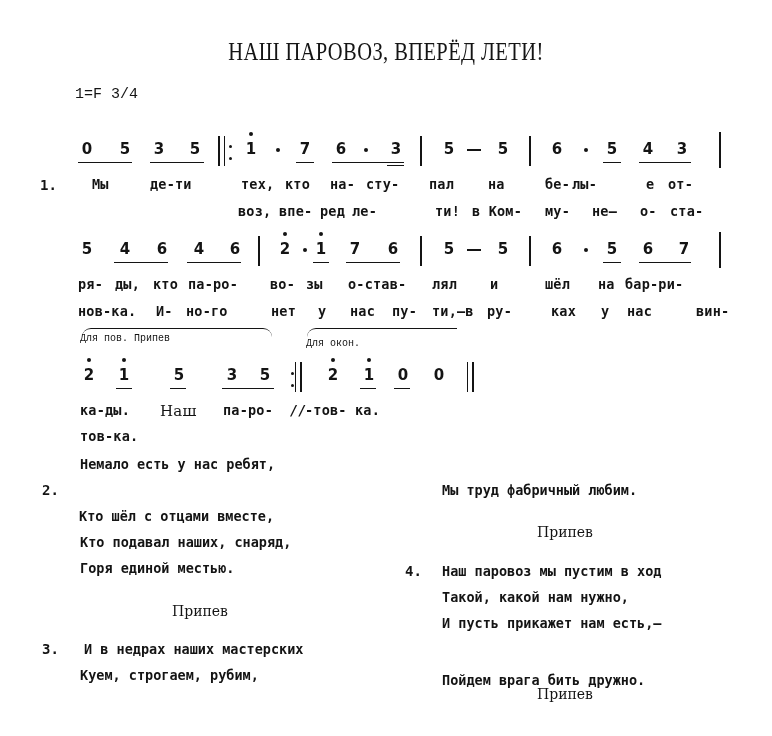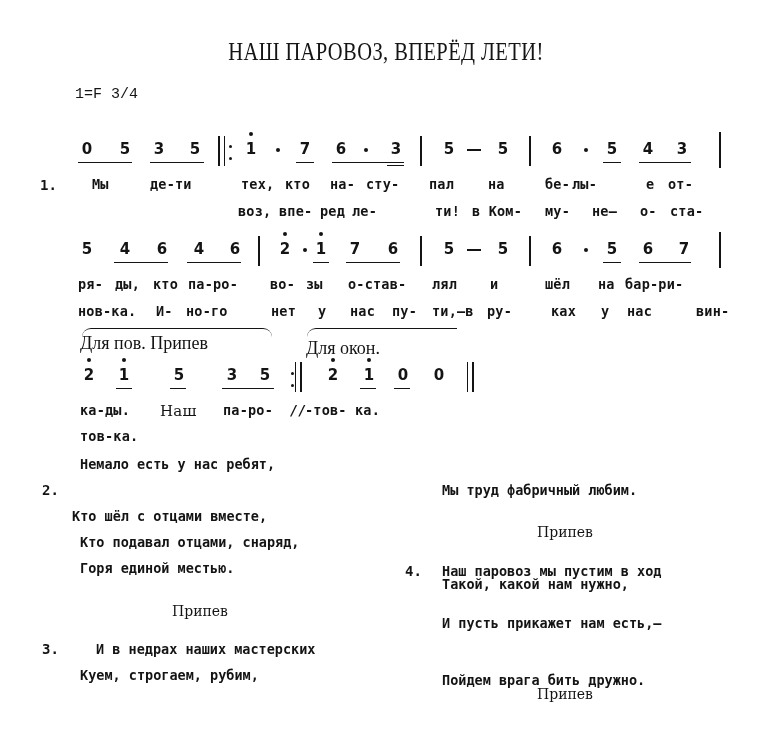--- a/index.html
+++ b/index.html
@@ -29,21 +29,21 @@
   .bar { position: absolute; top: 4px; width: 2px; height: 30px; background: #141414; }
   .rdot { position: absolute; width: 3px; height: 3px; border-radius: 50%; background:#141414; }
   .lyr {
     position: absolute; font-family: "DejaVu Sans Mono", monospace; font-size: 13.5px;
     font-weight: bold; letter-spacing: 0.2px;
   }
   .verse-num { position: absolute; font-family: "DejaVu Sans Mono", monospace; font-size: 14px; font-weight: bold; }
   .plain {
     position: absolute; font-family: "DejaVu Sans Mono", monospace; font-size: 13.5px; font-weight: bold;
   }
-  .label { position: absolute; font-family: Liberation Serif, serif; font-size: 18px; }
+  .label { position: absolute; font-family: Liberation Mono, monospace; font-size: 10px; }
   .slur { position: absolute; border-top: 1.5px solid #141414; border-radius: 12px 12px 0 0; height: 8px; }
 </style>
 </head>
 <body>
 
 <div class="abs title">НАШ ПАРОВОЗ, ВПЕРЁД ЛЕТИ!</div>
 <div class="abs key">1=F  3/4</div>
 
 <div class="row" style="top:132px;">
   <span class="n" style="left:80px">0</span>
@@ -201,35 +201,35 @@
   <span class="lyr" style="left:305px">-тов-</span>
   <span class="lyr" style="left:355px">ка.</span>
 </div>
 <div class="lyr" style="top:428px;left:0;width:772px;height:20px">
   <span class="lyr" style="left:80px">тов-ка.</span>
 </div>
 
 <span class="verse-num" style="left:42px;top:482px">2.</span>
 <div>
   <span class="plain" style="left:80px;top:456px">Немало есть у нас ребят,</span>
-  <span class="plain" style="left:72px;top:508px">Кто шёл с отцами вместе,</span>
-  <span class="plain" style="left:80px;top:534px">Кто подавал отцами, снаряд,</span>
+  <span class="plain" style="left:79px;top:508px">Кто шёл с отцами вместе,</span>
+  <span class="plain" style="left:80px;top:534px">Кто подавал наших, снаряд,</span>
   <span class="plain" style="left:80px;top:560px">Горя единой местью.</span>
 </div>
 <span class="plain" style="left:172px;top:603px;font-family:'DejaVu Serif',serif;font-weight:normal;font-size:14px">Припев</span>
 
 <span class="verse-num" style="left:42px;top:641px">3.</span>
 <div>
-  <span class="plain" style="left:96px;top:641px">И в недрах наших мастерских</span>
+  <span class="plain" style="left:84px;top:641px">И в недрах наших мастерских</span>
   <span class="plain" style="left:80px;top:667px">Куем, строгаем, рубим,</span>
 </div>
 
 <span class="plain" style="left:442px;top:482px">Мы труд фабричный любим.</span>
 <span class="plain" style="left:537px;top:524px;font-family:'DejaVu Serif',serif;font-weight:normal;font-size:14px">Припев</span>
 
 <span class="verse-num" style="left:405px;top:563px">4.</span>
 <div>
   <span class="plain" style="left:442px;top:563px">Наш паровоз мы пустим в ход</span>
-  <span class="plain" style="left:442px;top:576px">Такой, какой нам нужно,</span>
+  <span class="plain" style="left:442px;top:589px">Такой, какой нам нужно,</span>
   <span class="plain" style="left:442px;top:615px">И пусть прикажет нам есть,—</span>
   <span class="plain" style="left:442px;top:672px">Пойдем врага бить дружно.</span>
 </div>
 <span class="plain" style="left:537px;top:686px;font-family:'DejaVu Serif',serif;font-weight:normal;font-size:14px">Припев</span>
 
 </body></html>

